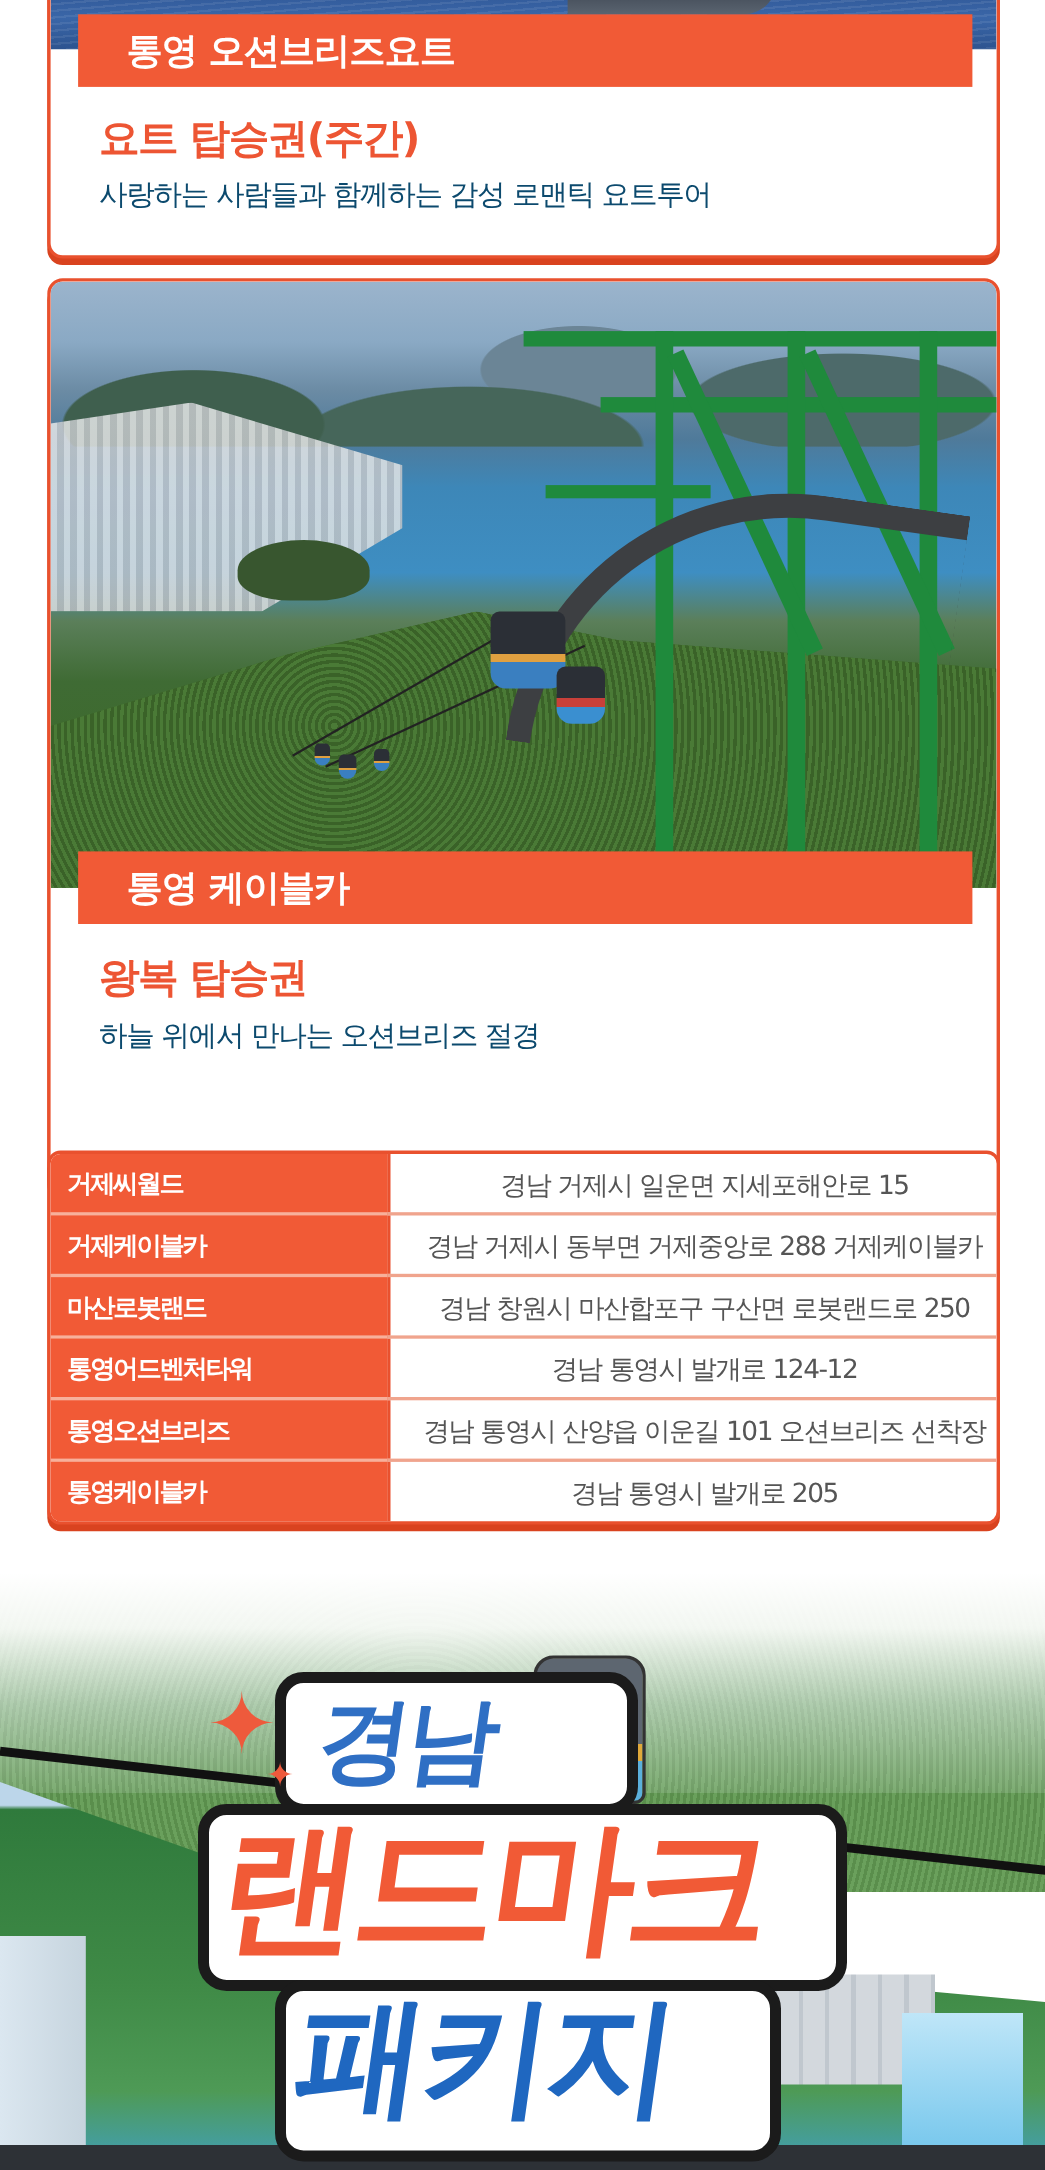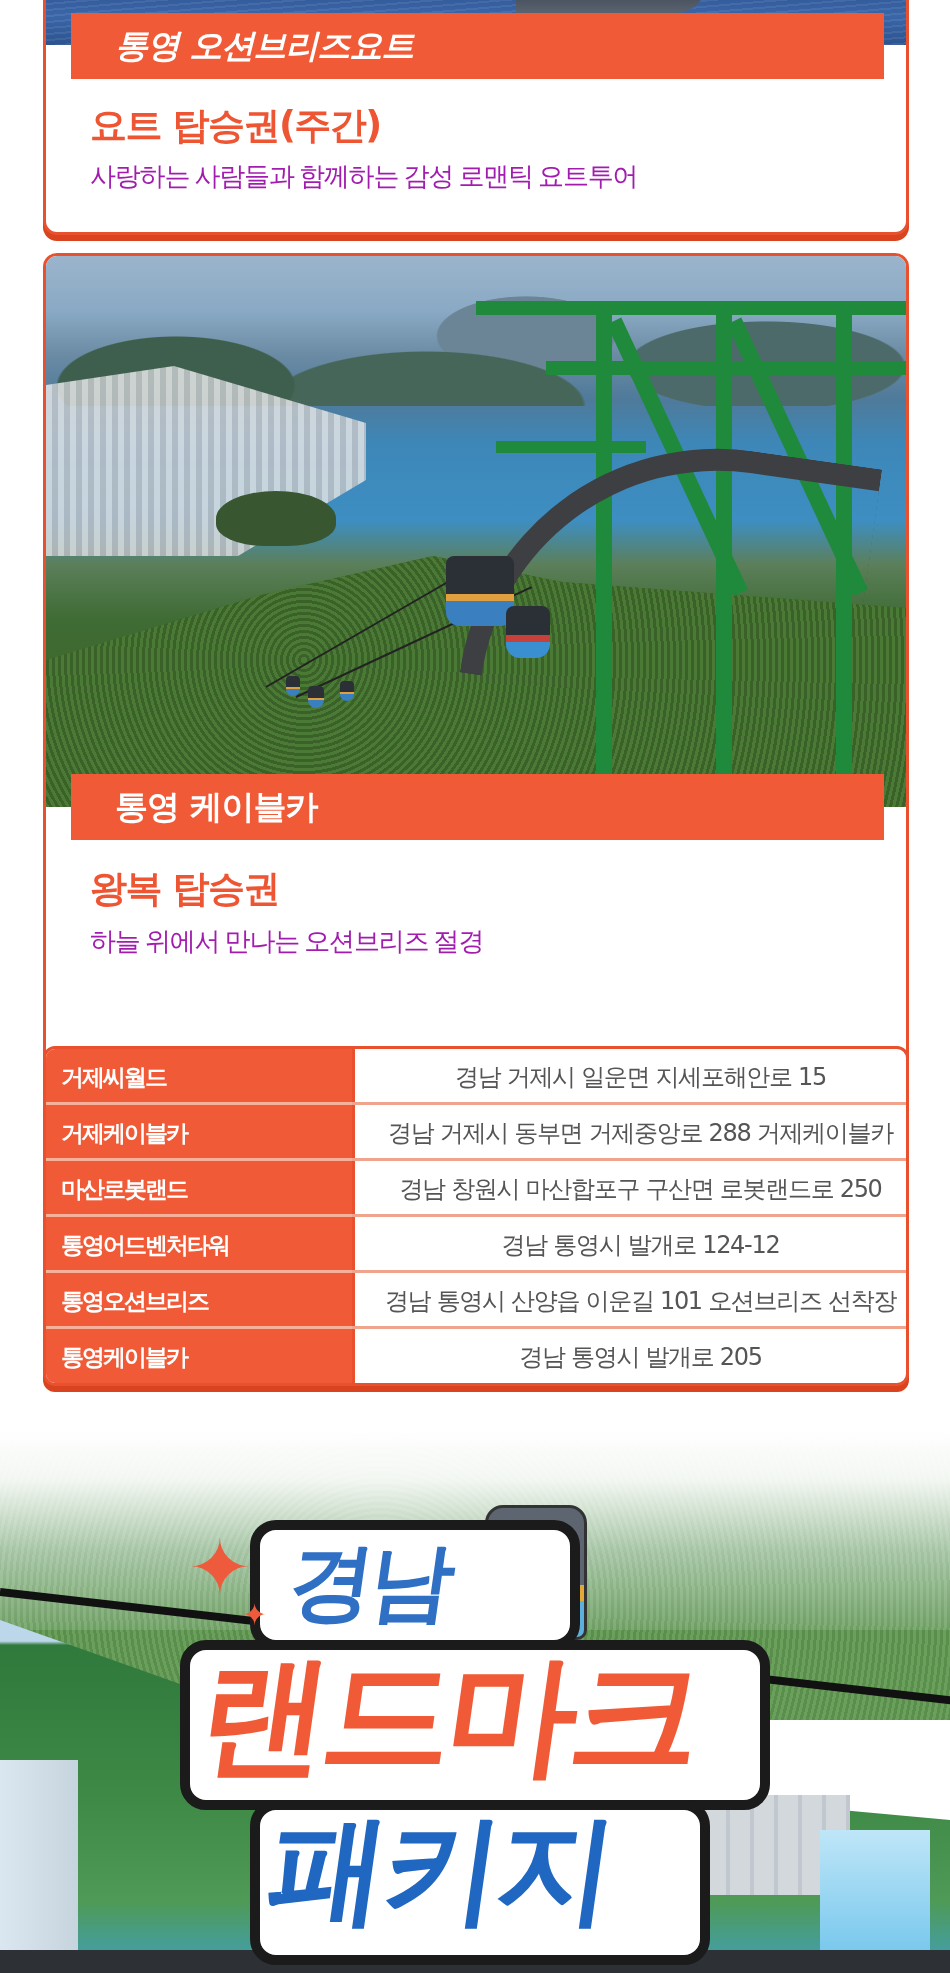--- a/index.html
+++ b/index.html
@@ -45,30 +45,29 @@
     position: absolute;
     left: 44px;
     color: #ed5533;
     font-weight: bold;
     font-size: 37px;
     letter-spacing: -1.5px;
   }
   .card-desc {
     position: absolute;
     left: 44px;
-    color: #a21caf;
+    color: #0c4a6e;
     font-size: 26px;
     letter-spacing: -1.2px;
-    font-family: Liberation Serif, serif;
   }
 
   
   #card1 { top: -30px; height: 265px; }
   #card1 .card-photo { height: 72px; }
-  #card1 .card-label-bar { top: 40px; font-style: italic; }
+  #card1 .card-label-bar { top: 40px; }
   #card1 .card-title { top: 128px; }
   #card1 .card-desc  { top: 186px; }
 
   
   #card2 { top: 253px; height: 832px; }
   #card2 .card-photo { height: 551px; }
   #card2 .card-label-bar { top: 518px; }
   #card2 .card-title { top: 608px; }
   #card2 .card-desc  { top: 668px; }
 

